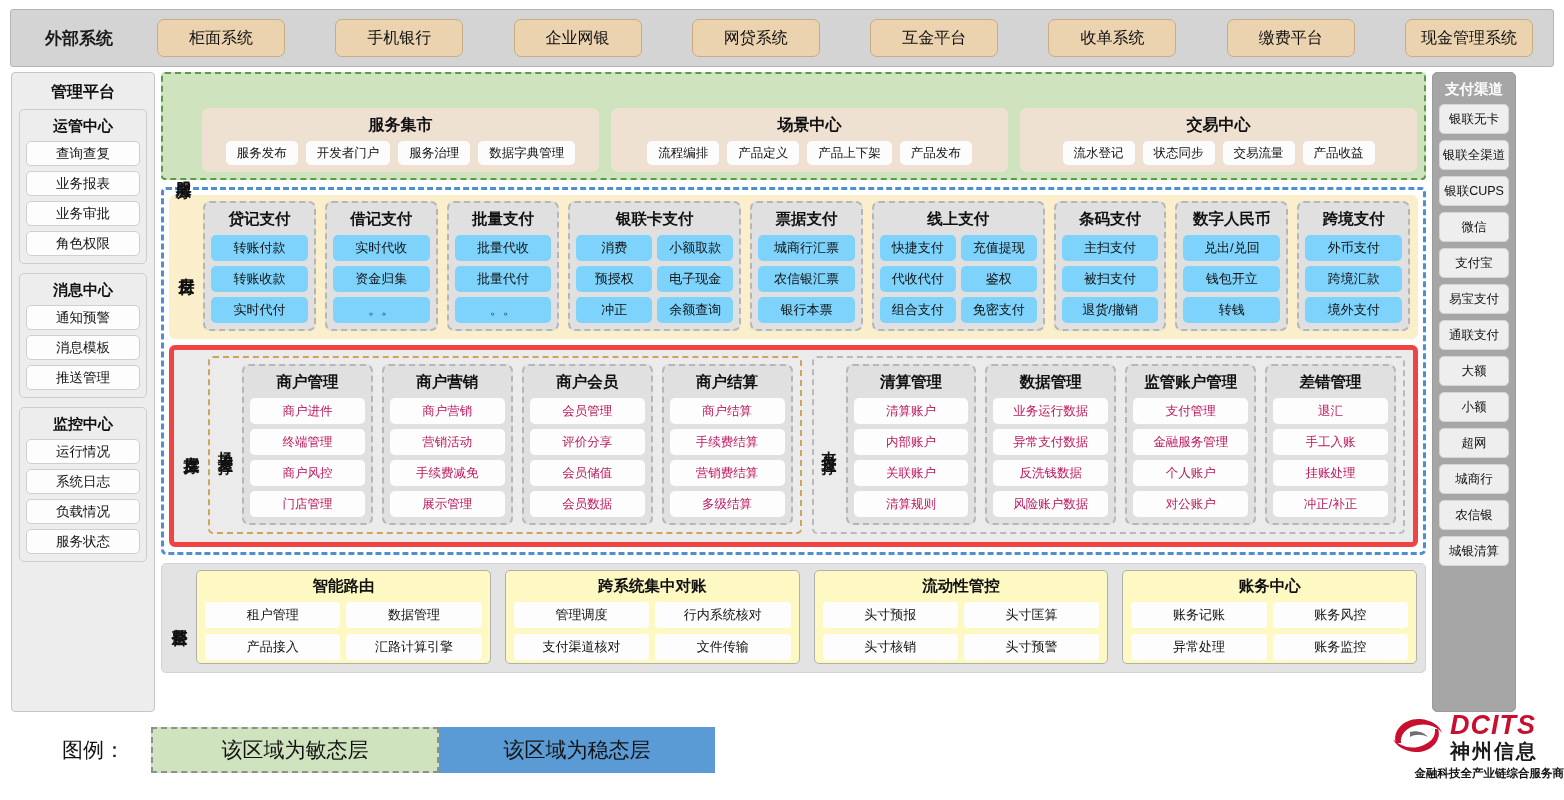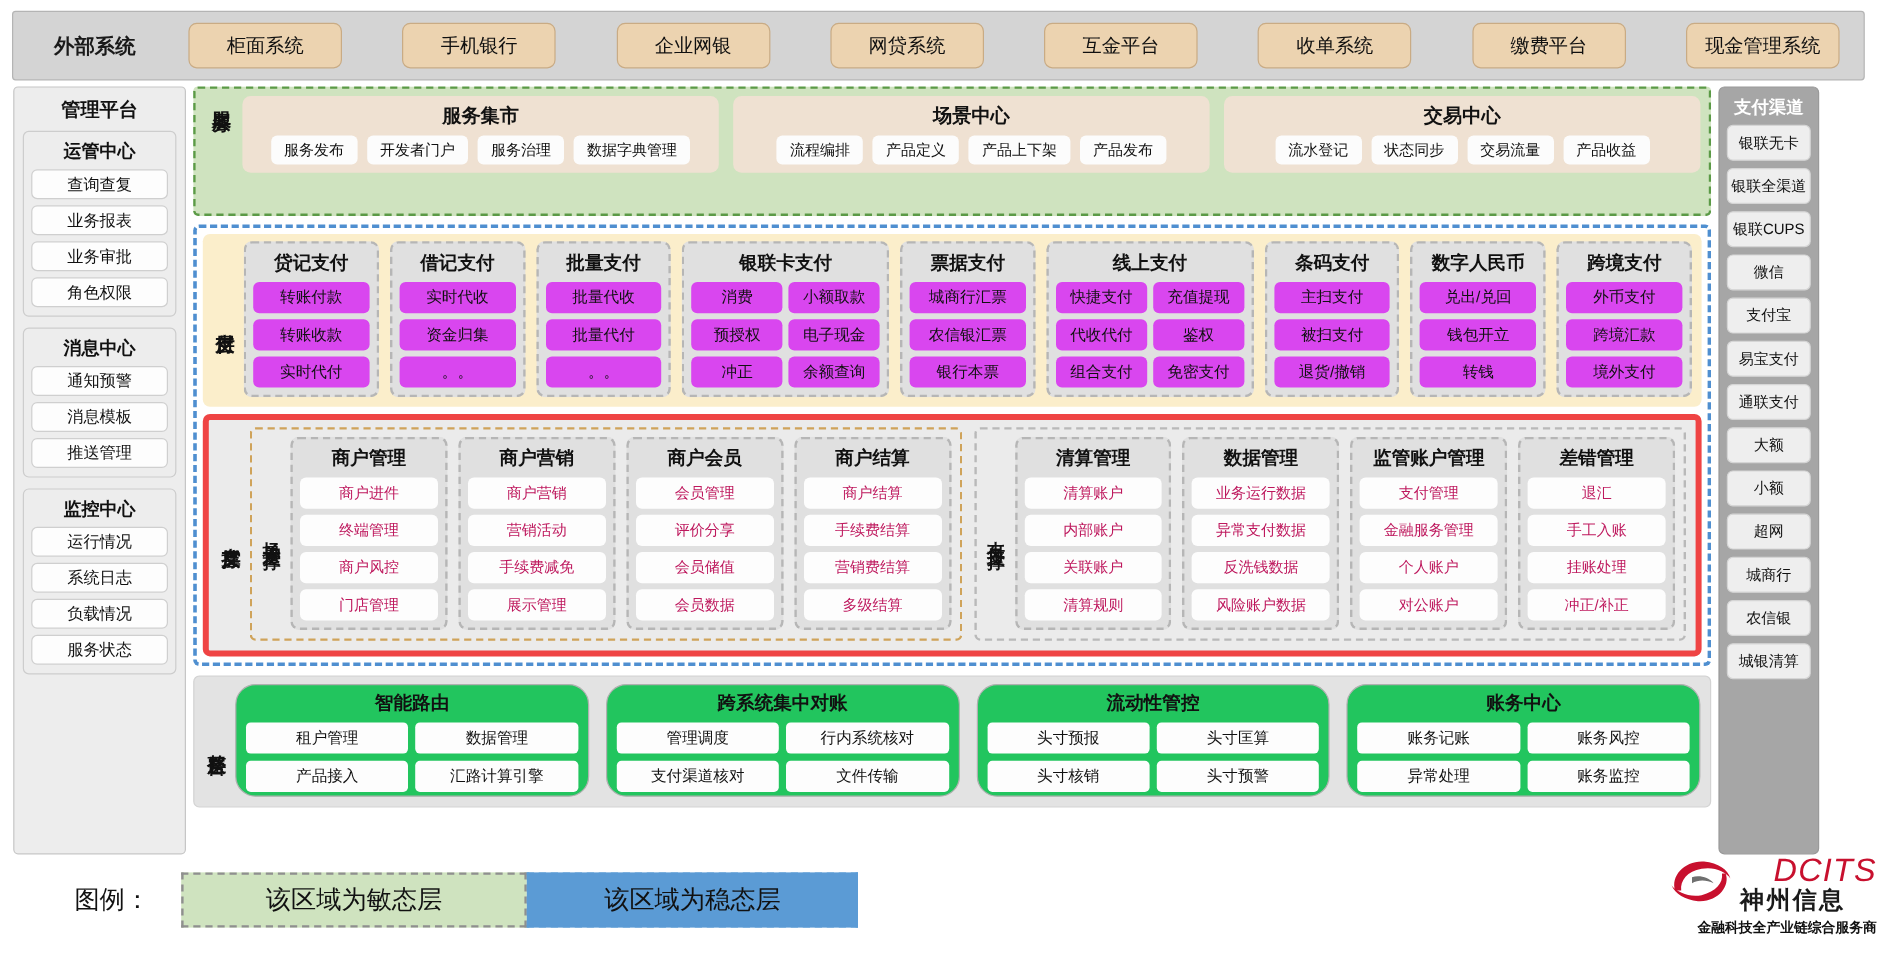--- a/index.html
+++ b/index.html
@@ -94,21 +94,21 @@
   }
 
   
   .center { position: absolute; left: 161px; top: 72px; width: 1265px; }
 
   
   .service-layer {
     border: 2px dashed #5b9a46;
     background: #cfe3bf;
     border-radius: 4px;
-    display: flex; align-items: flex-start;
+    display: flex; align-items: flex-end;
     padding: 6px 7px;
     height: 108px;
   }
   .vlabel {
     flex: 0 0 auto;
     width: 26px;
     display: flex; align-items: center; justify-content: center;
     font-size: 16px; font-weight: bold; color: #111;
     writing-mode: vertical-rl; text-orientation: upright;
     letter-spacing: 1px;
@@ -159,21 +159,21 @@
   .pay-card.w1 { flex: 1 1 0; }
   .pay-card.w2 { flex: 1.62 1 0; }
   .pay-card-title {
     font-size: 15.5px; font-weight: bold; color: #111;
     text-align: center; padding: 3px 0 5px;
   }
   .pay-grid { display: grid; gap: 5px; }
   .pay-grid.c1 { grid-template-columns: 1fr; }
   .pay-grid.c2 { grid-template-columns: 1fr 1fr; }
   .pay-chip {
-    background: #d946ef; border-radius: 5px;
+    background: #7dd3fc; border-radius: 5px;
     height: 26px;
     display: flex; align-items: center; justify-content: center;
     font-size: 13px; color: #111; white-space: nowrap;
   }
 
   
   .sup-layer {
     margin-top: 6px;
     background: #ebebeb;
     border: 5px solid #ef4444;
@@ -223,23 +223,23 @@
     background: #e3e3e3;
     border: 1px solid #d3d3d3;
     border-radius: 5px;
     display: flex; align-items: stretch;
     padding: 6px 8px 8px 4px;
     height: 110px;
   }
   .int-cols { display: flex; flex: 1 1 auto; gap: 14px; padding-left: 4px; }
   .int-card {
     flex: 1 1 0;
-    background: #22c55e;
+    background: #fef9c3;
     border: 1px solid #b0b0b0;
-    border-radius: 17px;
+    border-radius: 5px;
     padding: 3px 8px 7px;
     display: flex; flex-direction: column;
   }
   .int-card-title {
     font-size: 15.5px; font-weight: bold; color: #111;
     text-align: center; padding: 2px 0 5px;
   }
   .int-grid { display: grid; grid-template-columns: 1fr 1fr; gap: 6px; }
   .int-chip {
     background: #fdfdfd; border-radius: 4px;
@@ -256,21 +256,21 @@
     display: flex; align-items: center; justify-content: center;
     font-size: 21px; color: #111;
   }
   .legend-agile { background: #cfe3bf; border: 2px dashed #8f8f8f; }
   .legend-stable { background: #5b9bd5; border: 2px dashed #5b9bd5; width: 276px; }
 
   
   .logo { position: absolute; left: 1388px; top: 712px; width: 176px; }
   .logo-row { display: flex; align-items: center; }
   .logo-text { margin-left: 4px; line-height: 1; }
-  .logo-dcits { font-size: 27px; font-weight: normal; color: #c8102e; letter-spacing: 1px; font-style: italic; margin-left: 28px; }
+  .logo-dcits { font-size: 27px; font-weight: bold; color: #c8102e; letter-spacing: 1px; font-style: italic; }
   .logo-cn { font-size: 20px; font-weight: bold; color: #1a1a1a; letter-spacing: 2px; margin-top: 2px; }
   .logo-slogan { font-size: 11.5px; font-weight: bold; color: #111; margin-top: 5px; text-align: right; }
 </style>
 </head>
 <body>
 
 <div class="page">
 
   <div class="ext-bar">
     <div class="ext-title">外部系统</div>

